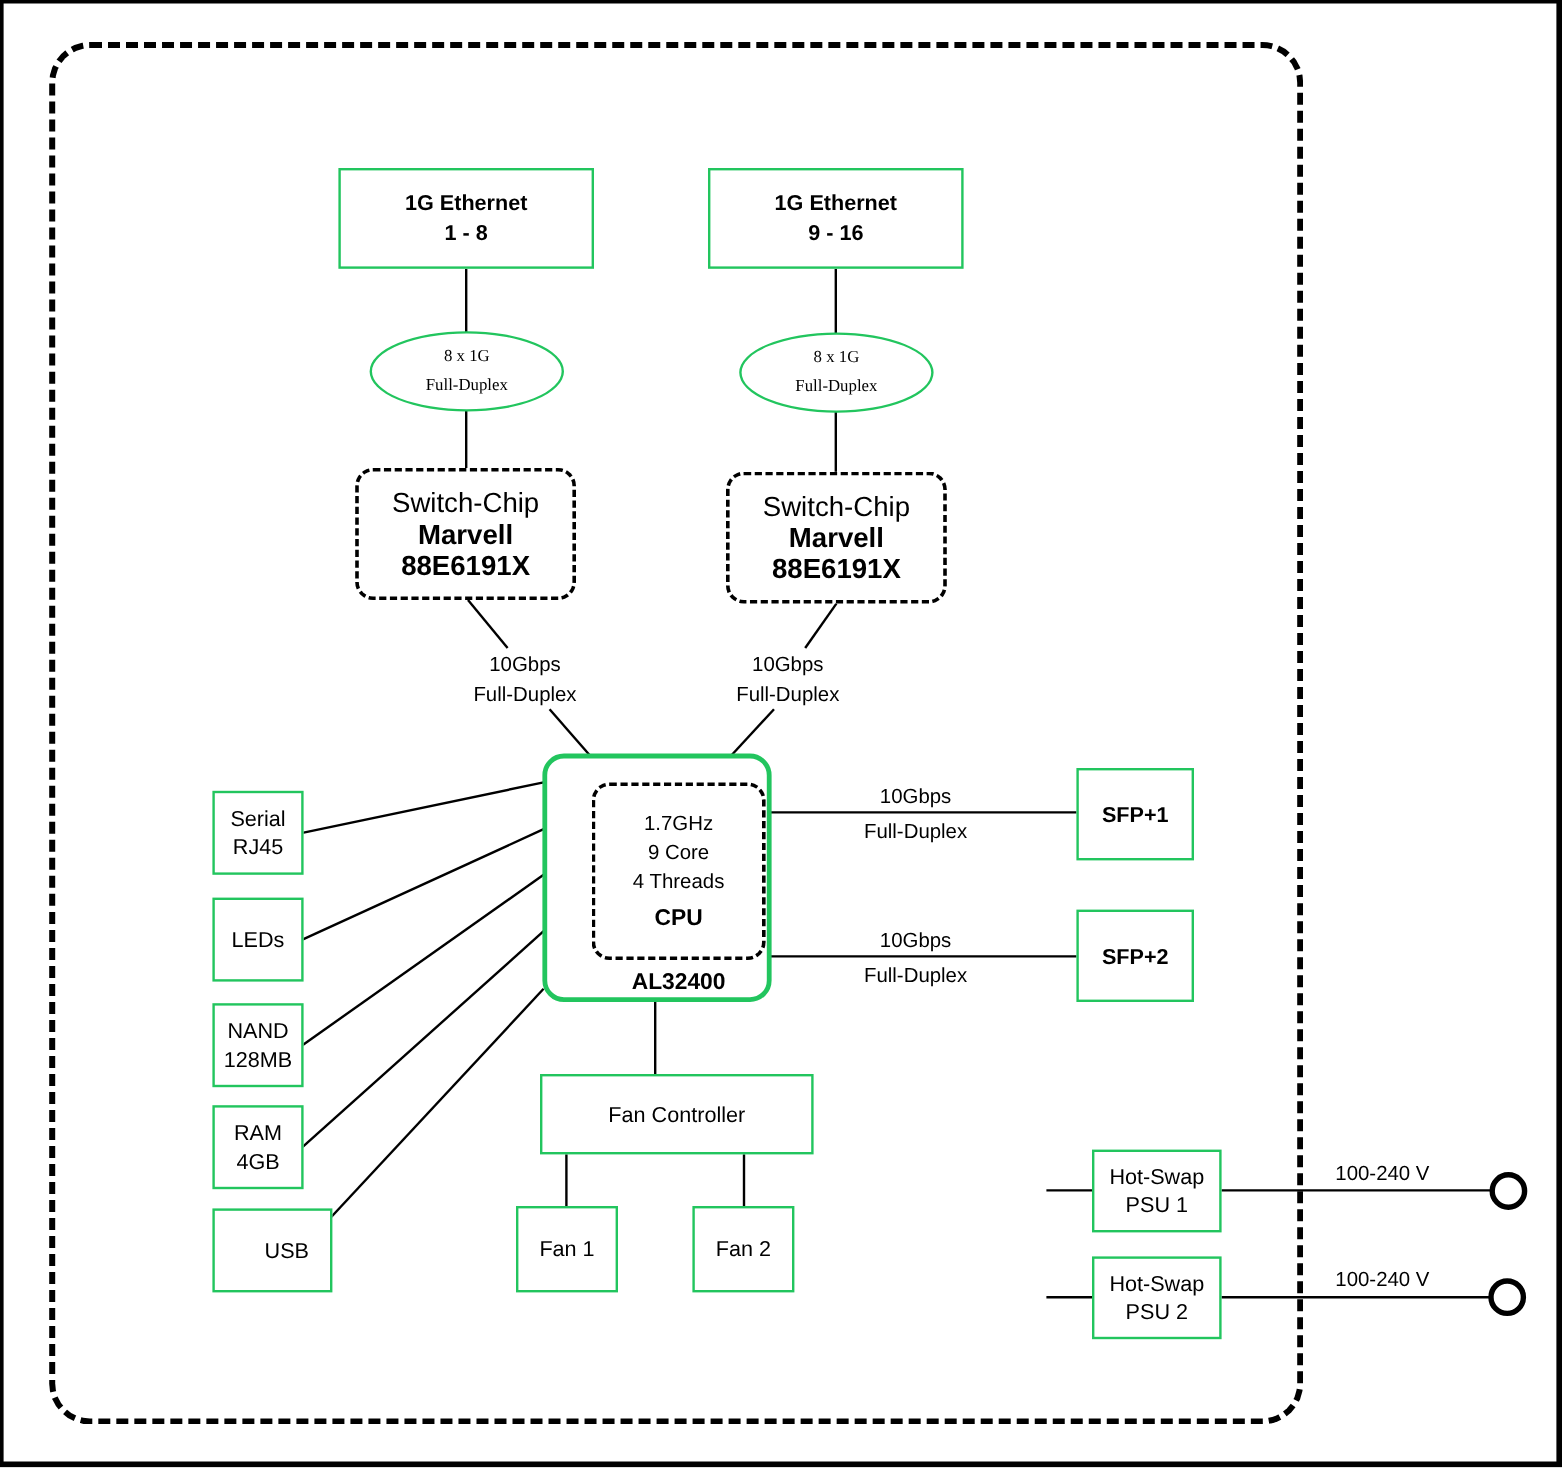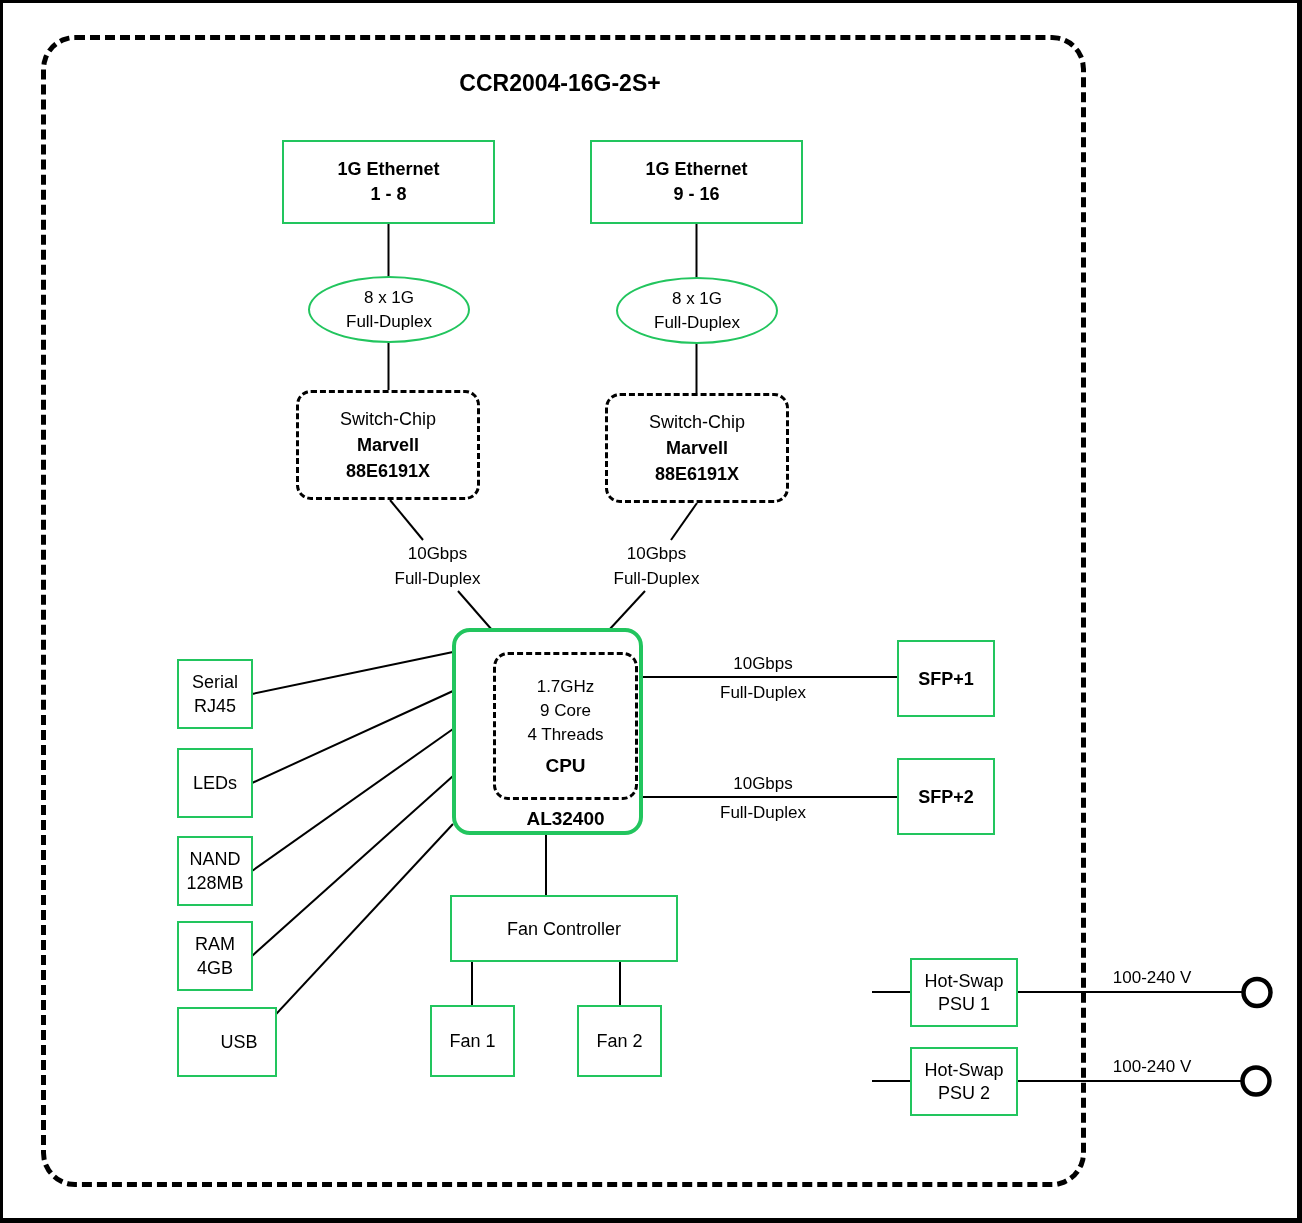--- a/index.html
+++ b/index.html
@@ -54,28 +54,29 @@
     left: 340px; top: 70px; width: 440px;
     text-align: center;
     font-size: 23px;
     font-weight: bold;
   }
 
   .eth-box { font-weight: bold; font-size: 18px; line-height: 25px; }
 
   .ellipse {
     border-radius: 50%;
-    font-size: 17px;
+    font-size: 14px;
     line-height: 24px;
+    font-family: Liberation Serif, serif;
   }
 
   .chip {
     border: 3px dashed #000;
     border-radius: 15px;
-    font-size: 18px;
+    font-size: 23px;
     line-height: 26px;
   }
   .chip .role { font-weight: normal; }
 
   .float-label {
     position: absolute;
     text-align: center;
     font-size: 17px;
     line-height: 25px;
     background: transparent;
@@ -137,21 +138,20 @@
       <line x1="620" y1="961" x2="620" y2="1006"></line>
       <line x1="872" y1="992" x2="911" y2="992"></line>
       <line x1="872" y1="1081" x2="911" y2="1081"></line>
       <line x1="1017" y1="992" x2="1243" y2="992"></line>
       <line x1="1017" y1="1081" x2="1242" y2="1081"></line>
     </g>
     <circle cx="1257" cy="992.5" r="13.5" stroke="#000" stroke-width="4.5" fill="#fff"></circle>
     <circle cx="1256" cy="1081" r="13.5" stroke="#000" stroke-width="4.5" fill="#fff"></circle>
   </svg>
 
-  <div class="title">CCR2004-16G-2S+</div>
 
   <div class="node eth-box" style="left:282px; top:140px; width:213px; height:84px;">
     <span>1G Ethernet</span>
     <span>1 - 8</span>
   </div>
   <div class="node eth-box" style="left:590px; top:140px; width:213px; height:84px;">
     <span>1G Ethernet</span>
     <span>9 - 16</span>
   </div>
 

